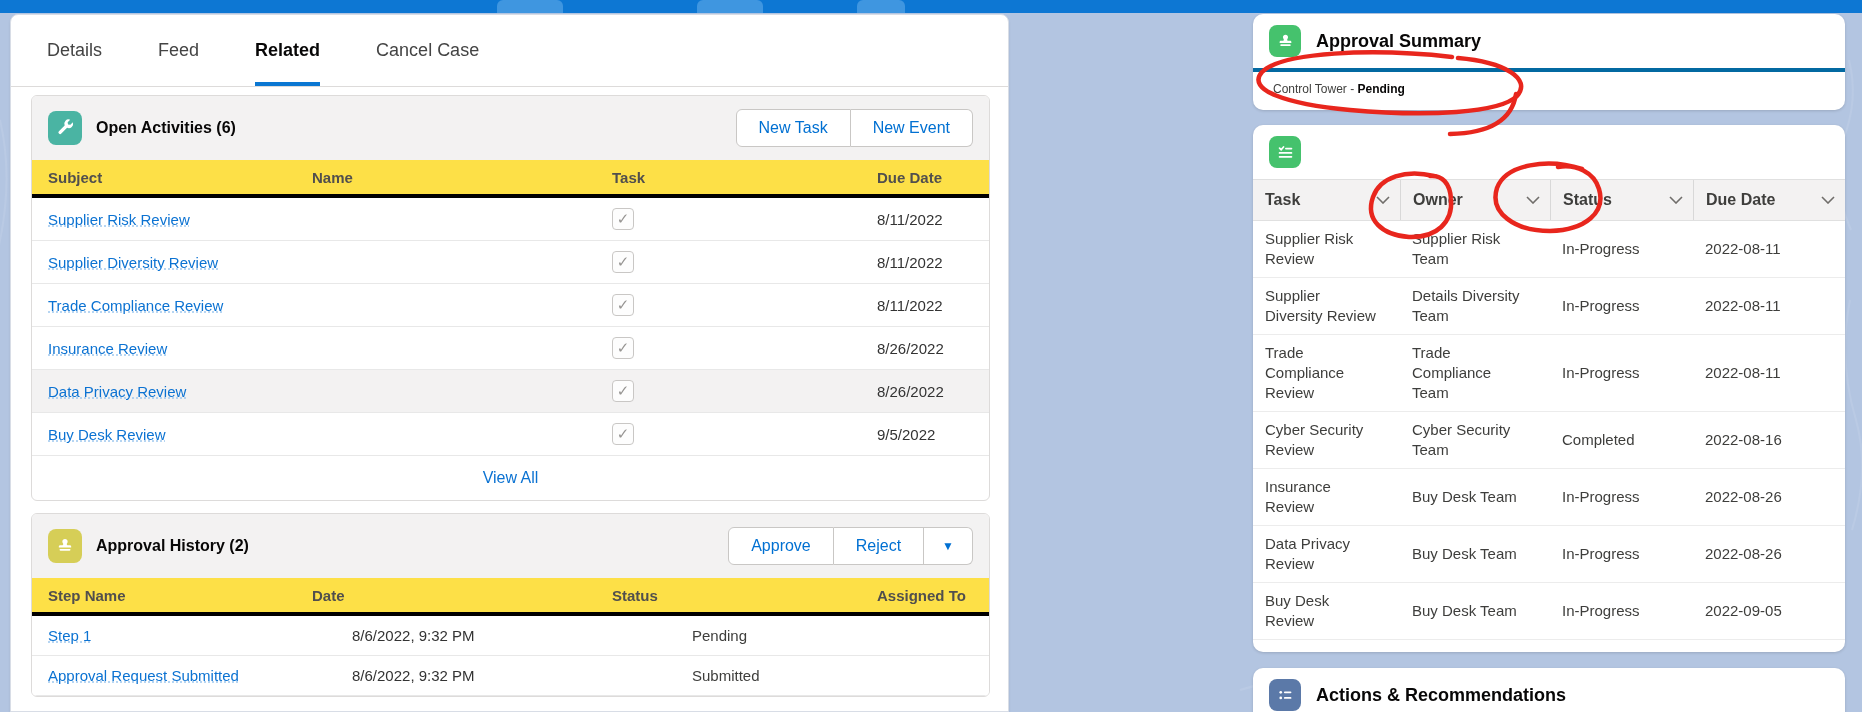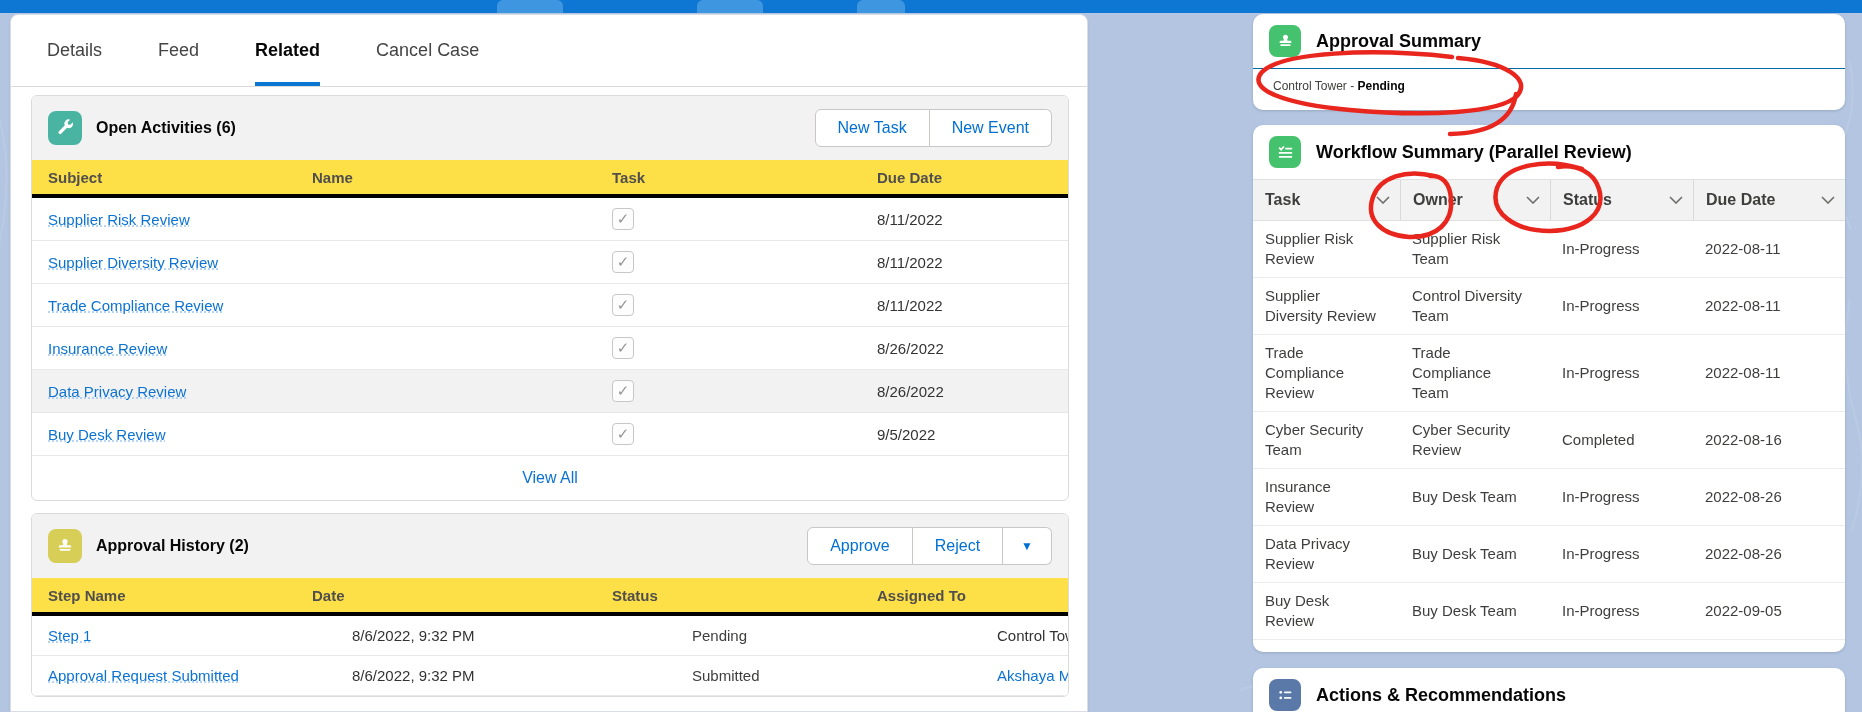--- a/index.html
+++ b/index.html
@@ -12,21 +12,21 @@
   }
   
   .bg-deco { position:absolute; inset:0; z-index:0; pointer-events:none; opacity:.35; }
 
   .topbar { position:absolute; top:0; left:0; width:1862px; height:13px; background:#0d77d3; z-index:2; }
   .topbar .seg { position:absolute; top:0; height:13px; background:#3f96e0; border-radius:6px 6px 0 0; }
 
   .card { background:#fff; border:1px solid #d8dde6; border-radius:8px; box-shadow:0 2px 3px rgba(0,0,0,.08); }
 
   
-  .main-card { position:absolute; left:10px; top:14px; width:1078px; height:698px; z-index:3; border-radius:8px 8px 0 0; }
+  .main-card { position:absolute; left:10px; top:14px; width:999px; height:698px; z-index:3; border-radius:8px 8px 0 0; }
 
   .tabs { display:flex; align-items:center; height:72px; padding:0 0 0 36px; border-bottom:1px solid #dddbda; gap:56px; }
   .tab { font-size:18px; color:#444; height:100%; display:flex; align-items:center; cursor:pointer; border-bottom:4px solid transparent; padding-top:4px; }
   .tab.active { font-weight:bold; color:#080707; border-bottom:4px solid #0b77d2;text-align:center; }
 
   .section-box { margin:8px 18px 0 20px; border:1px solid #dddbda; border-radius:6px; overflow:hidden; }
 
   .sec-header { height:64px; background:#f3f2f2; display:flex; align-items:center; padding:0 16px; }
   .sec-icon { width:34px; height:34px; border-radius:8px; display:flex; align-items:center; justify-content:center; flex:none; }
   .sec-icon.teal { background:#4ab4a3; }
@@ -57,21 +57,21 @@
   .red-dot { position:absolute; right:10px; top:50%; width:6px; height:6px; margin-top:-3px; border-radius:50%; background:#e8261d; }
 
   .view-all { height:44px; display:flex; align-items:center; justify-content:center; font-size:16px; }
 
   
   .r-card { position:absolute; left:1253px; width:592px; z-index:3; background:#fff; border-radius:10px; box-shadow:0 1px 3px rgba(0,0,0,.15); }
   .r-head { display:flex; align-items:center; padding:11px 16px; }
   .r-head .sec-icon { width:32px; height:32px; }
   .r-title { font-size:18px; font-weight:bold; color:#080707; margin-left:15px; }
   .r-card.summary { top:14px; height:96px; }
-  .r-card.summary .r-head { border-bottom:1px solid #0369a1; }
+  .r-card.summary .r-head { border-bottom:4px solid #0369a1; }
   .summary-body { padding:10px 20px; font-size:12px; color:#3e3e3c; }
   .summary-body b { color:#080707; }
 
   .r-card.workflow { top:125px; height:527px; overflow:hidden; }
   .wf-grid { display:grid; grid-template-columns:147px 150px 143px 1fr; }
   .wf-header { background:#f3f2f2; border-top:1px solid #e0e0e0; border-bottom:1px solid #e0e0e0; }
   .wf-header > div { height:40px; display:flex; align-items:center; justify-content:space-between; padding:0 10px 0 12px; font-size:16px; font-weight:bold; color:#3e3e3c; }
   .wf-header > div + div { border-left:1px solid #d8d8d8; }
   .wf-row { border-bottom:1px solid #ececec; align-items:center; }
   .wf-row > div { padding:8px 20px 8px 12px; font-size:15px; line-height:20px; color:#3e3e3c; min-height:56px; display:flex; align-items:center; }
@@ -267,21 +267,20 @@
     <div class="sec-icon green">
       <svg width="19" height="19" viewBox="0 0 24 24">
         <g stroke="#fff" stroke-width="2.2" fill="none" stroke-linecap="round">
           <path d="M4.5 6.5 l2 2 l3 -3.5"></path>
           <path d="M12.5 7 H19.5"></path>
           <path d="M4.5 12.5 H19.5"></path>
           <path d="M4.5 17.5 H19.5"></path>
         </g>
       </svg>
     </div>
-    <span class="r-title">Workflow Summary (Parallel Review)</span>
   </div>
 
   <div class="wf-grid wf-header">
     <div>
         <span>Task</span>
         <svg width="14" height="8" viewBox="0 0 14 8">
           <path d="M1 1 L7 7 L13 1" stroke="#706e6b" stroke-width="1.6" fill="none"></path>
         </svg>
       </div>
     <div>
@@ -305,33 +304,33 @@
   </div>
 
   <div class="wf-grid wf-row">
     <div>Supplier Risk Review</div>
       <div>Supplier Risk Team</div>
       <div>In-Progress</div>
       <div>2022-08-11</div>
   </div>
   <div class="wf-grid wf-row">
     <div>Supplier Diversity Review</div>
-      <div>Control Diversity Team</div>
+      <div>Details Diversity Team</div>
       <div>In-Progress</div>
       <div>2022-08-11</div>
   </div>
   <div class="wf-grid wf-row">
     <div>Trade Compliance Review</div>
       <div>Trade Compliance Team</div>
       <div>In-Progress</div>
       <div>2022-08-11</div>
   </div>
   <div class="wf-grid wf-row">
-    <div>Cyber Security Team</div>
-      <div>Cyber Security Review</div>
+    <div>Cyber Security Review</div>
+      <div>Cyber Security Team</div>
       <div>Completed</div>
       <div>2022-08-16</div>
   </div>
   <div class="wf-grid wf-row">
     <div>Insurance Review</div>
       <div>Buy Desk Team</div>
       <div>In-Progress</div>
       <div>2022-08-26</div>
   </div>
   <div class="wf-grid wf-row">

